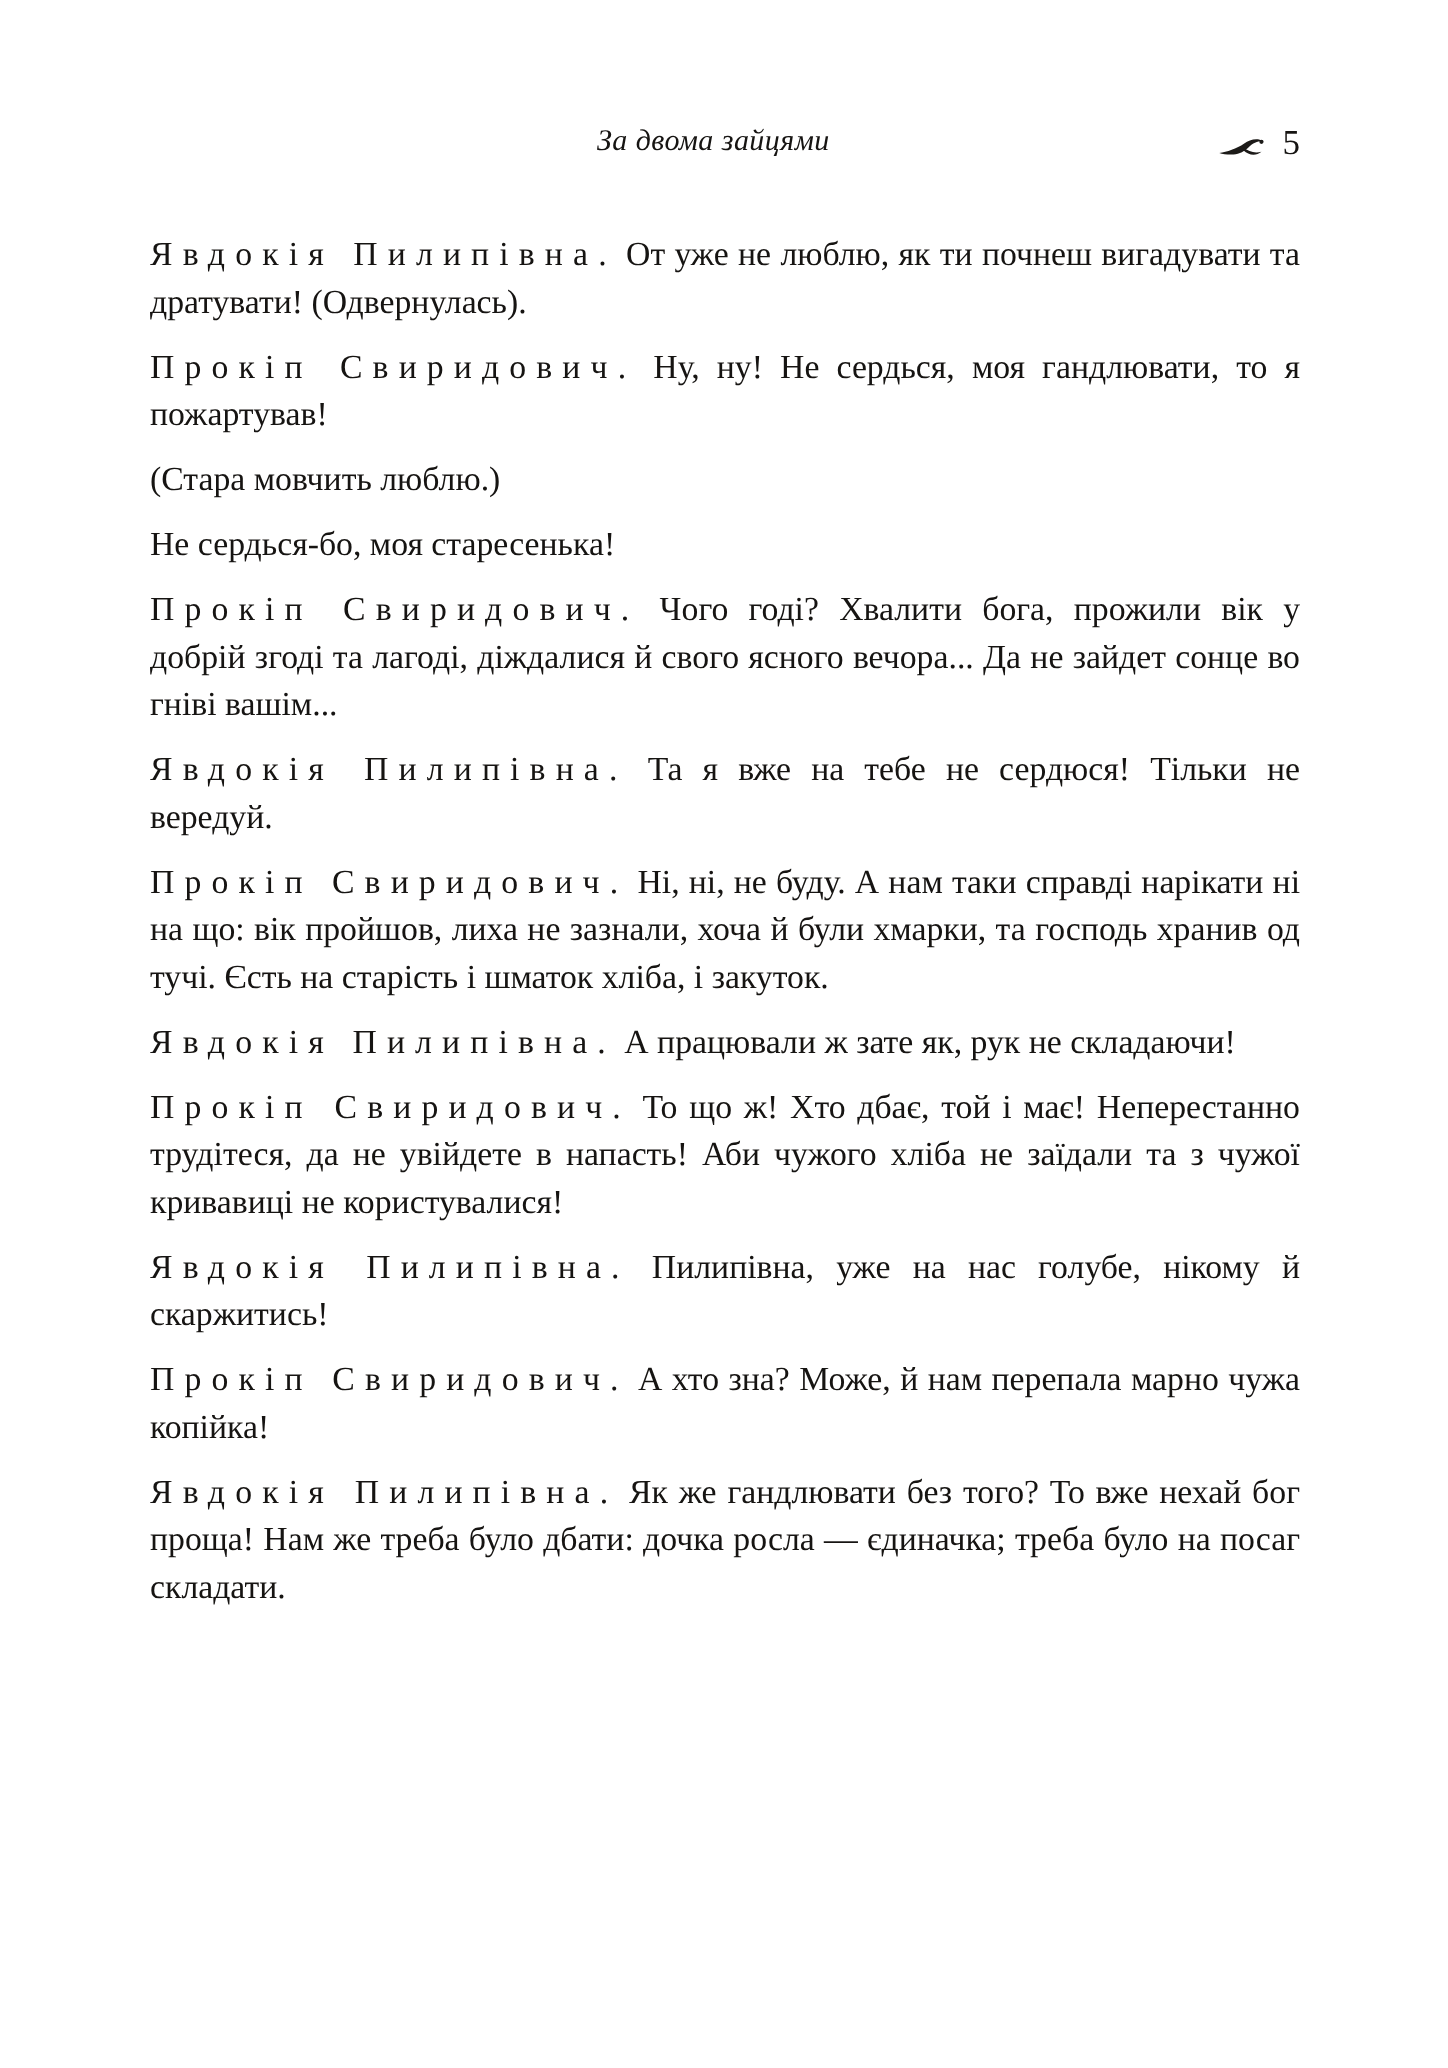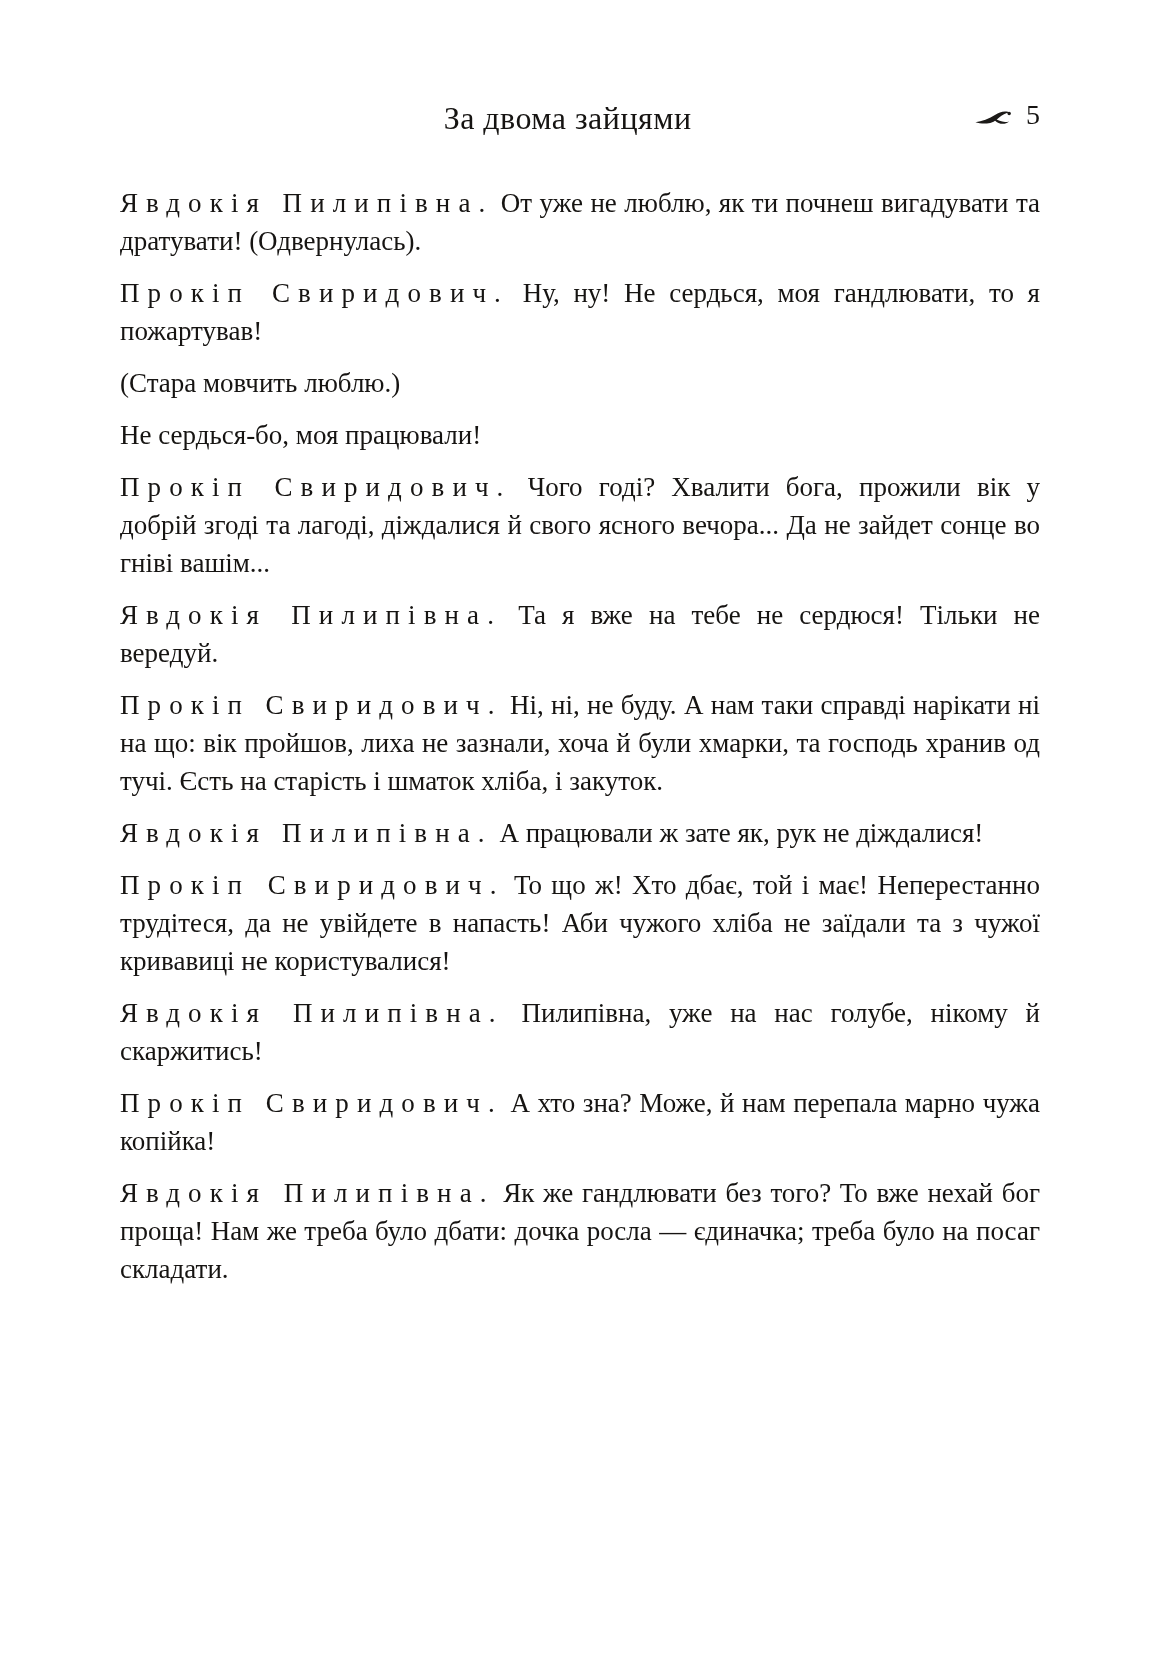--- a/index.html
+++ b/index.html
@@ -21,21 +21,22 @@
   .running-header {
     position: relative;
     height: 36px;
     margin-bottom: 48px;
   }
   .running-title {
     position: absolute;
     left: 50%;
     transform: translateX(-55%);
     top: 0;
-    font-size: 32px;
+    font-style: italic;
+    font-size: 24px;
     letter-spacing: 0.015em;
     white-space: nowrap;
   }
   .header-right {
     position: absolute;
     right: 0;
     top: -2px;
     display: flex;
     align-items: center;
     gap: 14px;
@@ -87,34 +88,34 @@
     <p class="para"><span class="speaker">Явдокія Пилипівна.</span>
 <span>От уже не люблю, як ти почнеш вигадувати та дратувати! (Одвернулась).</span></p>
 
     <p class="para"><span class="speaker">Прокіп Свиридович.</span>
 <span>Ну, ну! Не сердься, моя гандлювати, то я пожартував!</span></p>
 
     <p class="para">
 <span>(Стара мовчить люблю.)</span></p>
 
     <p class="para">
-<span>Не сердься-бо, моя працювали!</span></p>
+<span>Не сердься-бо, моя старесенька!</span></p>
 
 
     <p class="para"><span class="speaker">Прокіп Свиридович.</span>
 <span>Чого годі? Хвалити бога, прожили вік у добрій згоді та лагоді, діждалися й свого ясного вечора... Да не зайдет сонце во гніві вашім...</span></p>
 
     <p class="para"><span class="speaker">Явдокія Пилипівна.</span>
 <span>Та я вже на тебе не сердюся! Тільки не вередуй.</span></p>
 
     <p class="para"><span class="speaker">Прокіп Свиридович.</span>
 <span>Ні, ні, не буду. А нам таки справді нарікати ні на що: вік пройшов, лиха не зазнали, хоча й були хмарки, та господь хранив од тучі. Єсть на старість і шматок хліба, і закуток.</span></p>
 
     <p class="para"><span class="speaker">Явдокія Пилипівна.</span>
-<span>А працювали ж зате як, рук не діждалися!</span></p>
+<span>А працювали ж зате як, рук не складаючи!</span></p>
 
     <p class="para"><span class="speaker">Прокіп Свиридович.</span>
 <span>То що ж! Хто дбає, той і має! Неперестанно трудітеся, да не увійдете в напасть! Аби чужого хліба не заїдали та з чужої кривавиці не користувалися!</span></p>
 
     <p class="para"><span class="speaker">Явдокія Пилипівна.</span>
 <span>Пилипівна, уже на нас голубе, нікому й скаржитись!</span></p>
 
     <p class="para"><span class="speaker">Прокіп Свиридович.</span>
 <span>А хто зна? Може, й нам перепала марно чужа копійка!</span></p>
 

